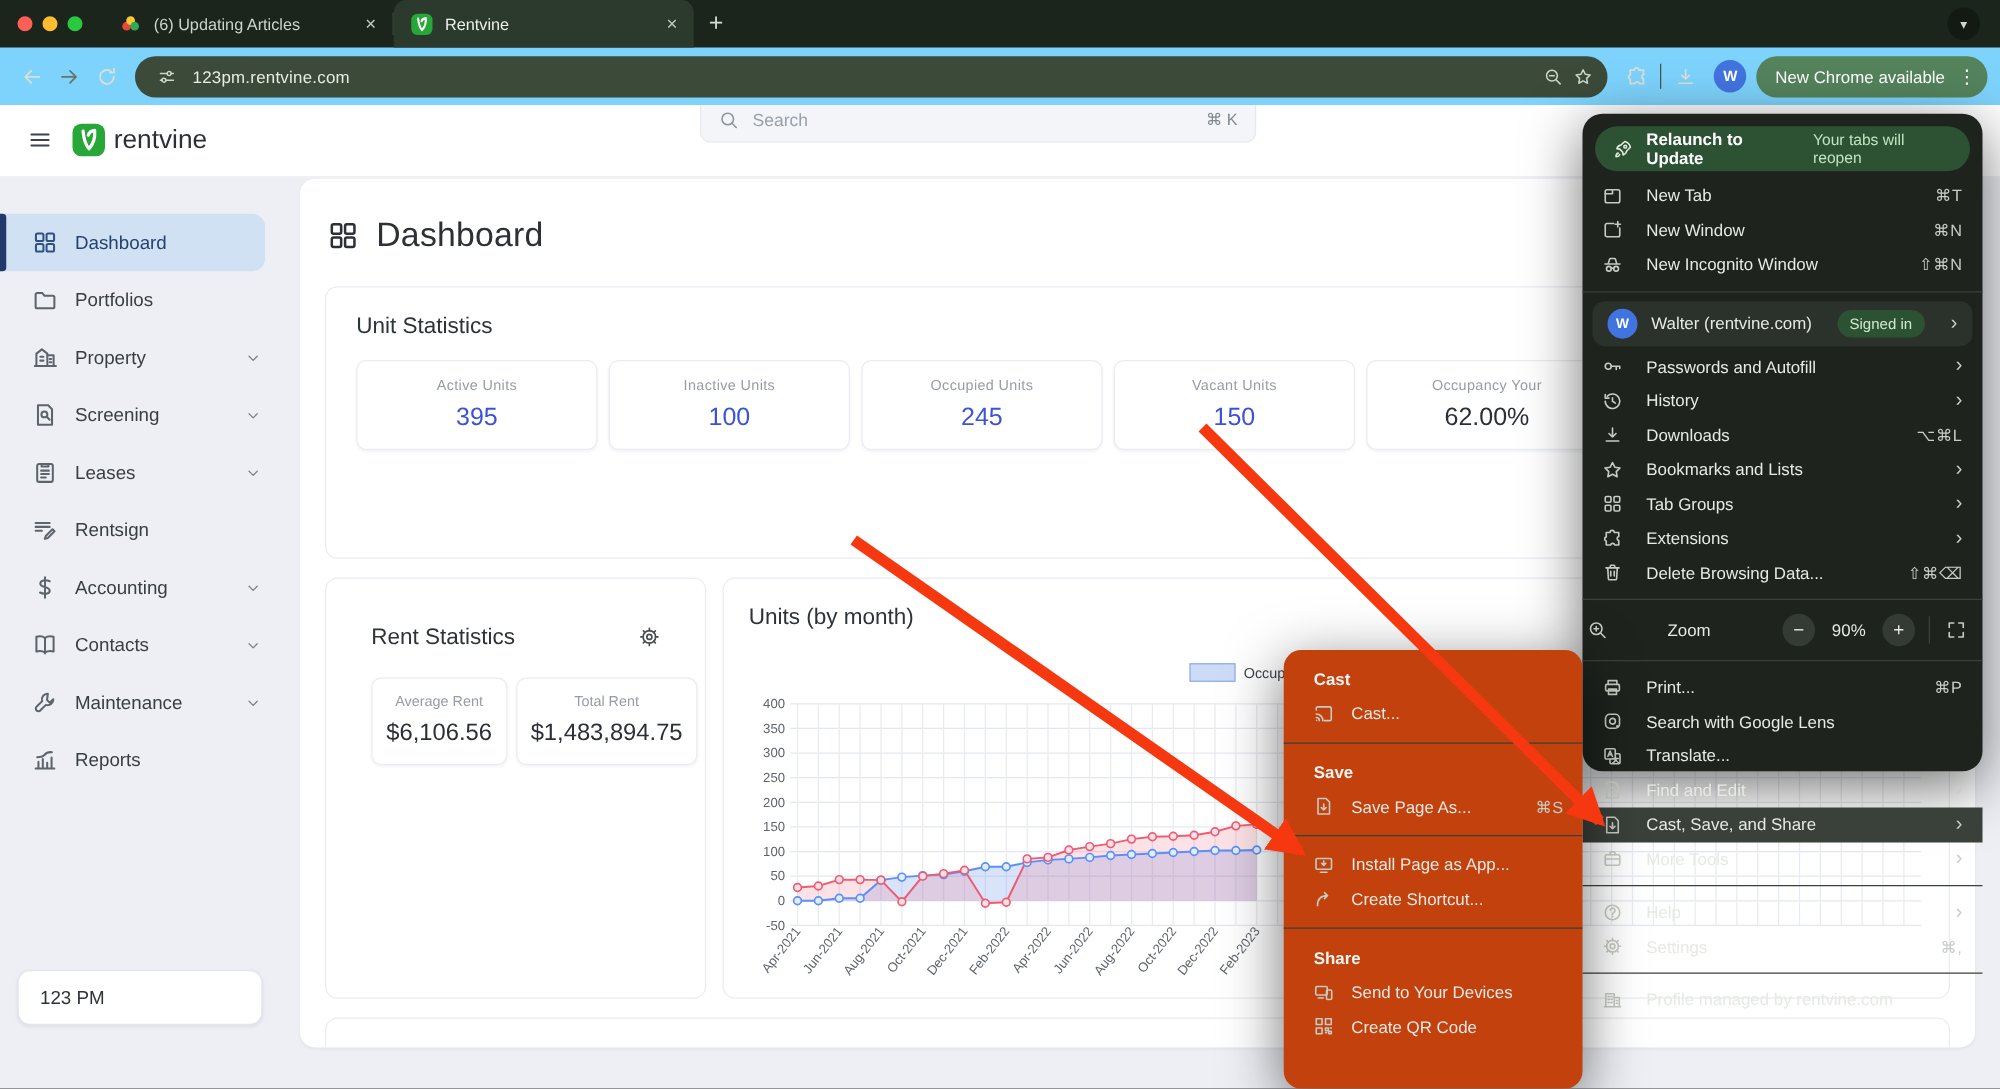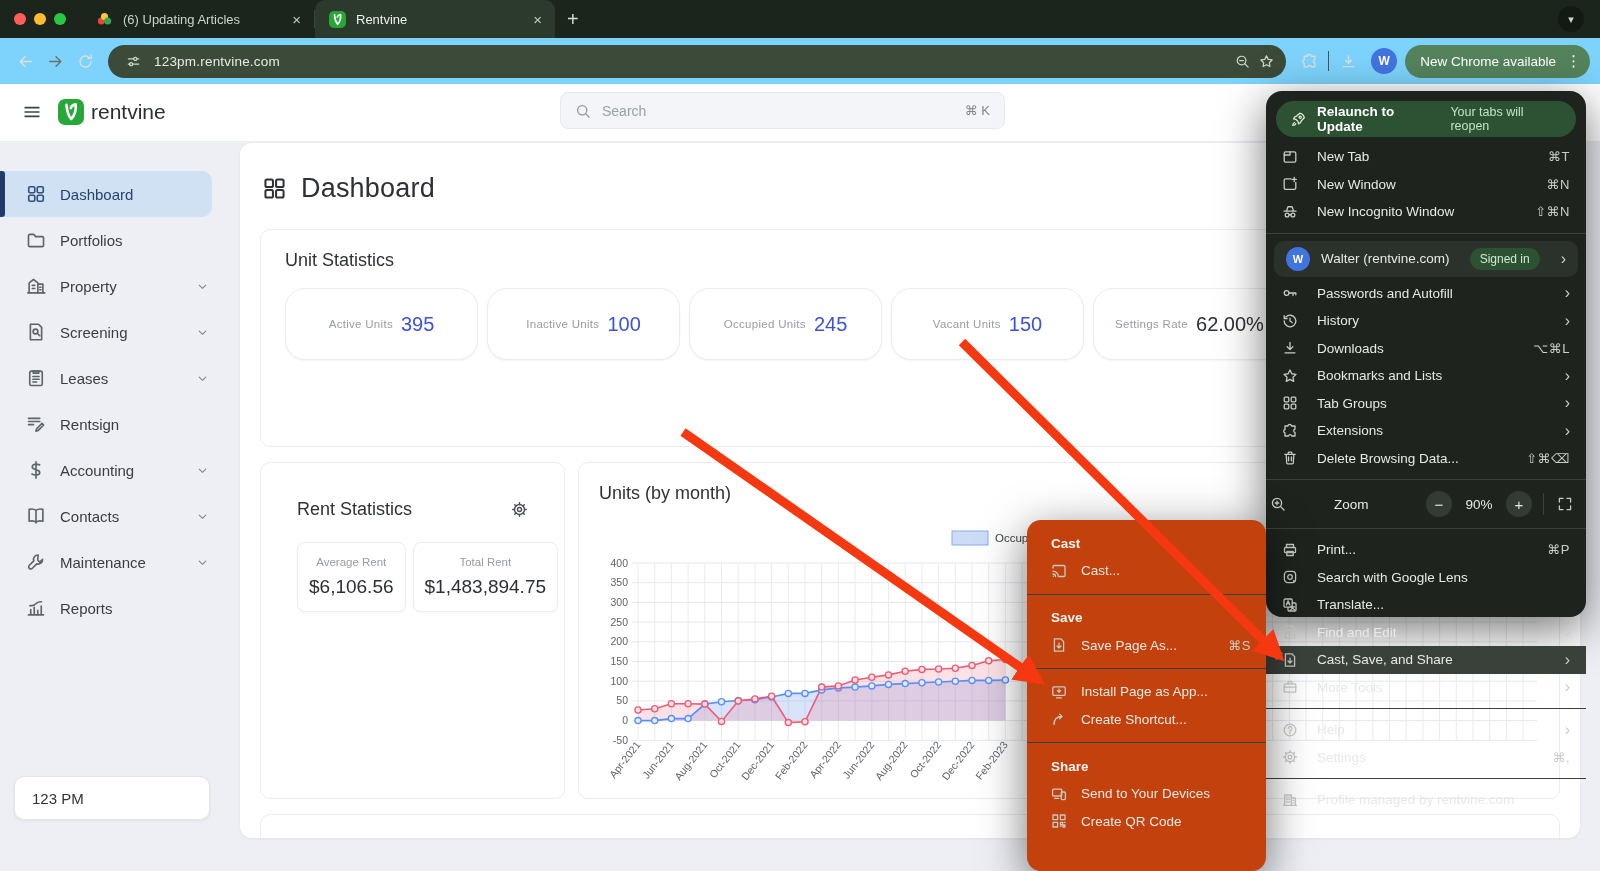--- a/index.html
+++ b/index.html
@@ -30,21 +30,21 @@
   .url-text{font-size:13.5px;margin-left:9px;flex:1;letter-spacing:.2px;}
   .avatar{width:26px;height:26px;border-radius:50%;background:#4274e0;color:#fff;font-size:12px;font-weight:700;display:flex;align-items:center;justify-content:center;margin:0 8px;flex:none;}
   .chrome-pill{height:33px;border-radius:17px;background:#54835c;color:#fff;display:flex;align-items:center;gap:10px;padding:0 9px 0 15px;font-size:13.5px;flex:none;}
   .pill-dots{font-size:15px;}
   
   .appheader{position:absolute;top:84px;left:0;right:0;height:57px;background:#fff;border-bottom:1px solid #e9ecf0;z-index:1;}
   .hamburger{position:absolute;left:22px;top:18px;width:20px;height:20px;color:#3e444b;}
   .brand{position:absolute;left:58px;top:15px;display:flex;align-items:center;gap:7px;}
   .brand-mark{width:26px;height:26px;border-radius:7px;background:#27a737;}
   .brand-text{font-size:21px;color:#2b3036;font-weight:500;}
-  .searchbar{position:absolute;left:560px;top:92px;width:445px;height:37px;background:#f3f5f8;border:1px solid #e6e9ee;border-radius:8px;display:flex;align-items:center;padding:0 14px;box-sizing:border-box;z-index:1;}
+  .searchbar{position:absolute;left:560px;top:77px;width:445px;height:37px;background:#f3f5f8;border:1px solid #e6e9ee;border-radius:8px;display:flex;align-items:center;padding:0 14px;box-sizing:border-box;z-index:1;}
   .sb-ic{width:16px;height:16px;color:#8e96a0;}
   .sb-ph{font-size:14px;color:#99a0aa;margin-left:11px;flex:1;}
   .sb-k{font-size:13px;color:#80878f;}
   
   .sidebar{position:absolute;top:141px;left:0;width:225px;bottom:0;padding-top:30px;box-sizing:border-box;}
   .side-item{height:46px;display:flex;align-items:center;padding:0 16px 0 26px;color:#393e45;font-size:15px;position:relative;cursor:default;}
   .si-icon{width:20px;height:20px;color:#5d646c;margin-right:14px;flex:none;}
   .si-label{flex:1;}
   .si-chev{width:13px;height:13px;color:#7c848d;}
   .side-item.active{background:#cfe1f3;width:212px;border-radius:0 10px 10px 0;color:#27426f;box-sizing:border-box;}
@@ -53,21 +53,21 @@
   .side-footer{position:absolute;left:14px;bottom:51px;width:196px;height:44px;background:#fff;border:1px solid #e1e5ec;border-radius:10px;display:flex;align-items:center;padding-left:17px;font-size:15px;color:#2f343a;box-shadow:0 1px 3px rgba(25,35,65,.07);box-sizing:border-box;}
   
   .main-card{position:absolute;left:240px;top:143px;right:20px;bottom:33px;background:#fff;border-radius:12px;box-shadow:0 1px 3px rgba(25,35,65,.06);overflow:hidden;}
   .page-title-row{display:flex;align-items:center;gap:14px;margin:30px 0 0 22px;color:#2d3136;}
   .pt-icon{width:25px;height:25px;}
   .pt-text{font-size:27px;font-weight:500;letter-spacing:.2px;}
   .sec{border:1px solid #e9ecf1;border-radius:10px;}
   .unit-sec{margin:25px 20px 0 20px;padding:20px 24px 86px 24px;}
   .sec-title{font-size:18px;color:#2e3338;font-weight:500;}
   .stat-grid{display:grid;grid-template-columns:repeat(5,193px);gap:9px;margin-top:17px;}
-  .stat-card{background:#fff;border:1px solid #e9ecf1;border-radius:20px;height:72px;display:flex;flex-direction:row;align-items:center;justify-content:center;gap:8px;box-shadow:0 1px 2px rgba(25,35,65,.05);box-sizing:border-box;}
+  .stat-card{background:#fff;border:1px solid #e9ecf1;border-radius:8px;height:72px;display:flex;flex-direction:column;align-items:center;justify-content:center;gap:8px;box-shadow:0 1px 2px rgba(25,35,65,.05);box-sizing:border-box;}
   .stat-label{font-size:11.5px;color:#969ca7;letter-spacing:.3px;}
   .stat-value{font-size:20px;color:#3d52d6;font-weight:500;}
   .stat-value.dark{color:#2b2f36;}
   .row2{display:flex;gap:13px;margin:15px 20px 0 20px;}
   .rent-card{width:305px;height:337px;padding:36px;box-sizing:border-box;flex:none;}
   .card-head{display:flex;align-items:center;justify-content:space-between;}
   .gear-btn{width:17px;height:17px;color:#4a4f55;}
   .rent-grid{display:flex;gap:7px;margin-top:22px;}
   .rent-box{border:1px solid #e9ecf1;border-radius:8px;padding:13px 11px;display:flex;flex-direction:column;align-items:center;gap:8px;box-shadow:0 1px 2px rgba(25,35,65,.05);}
   .rent-label{font-size:11.5px;color:#969ca7;}
@@ -398,21 +398,21 @@
   </div>
           <div class="stat-card">
     <span class="stat-label">Occupied Units</span>
     <span class="stat-value ">245</span>
   </div>
           <div class="stat-card">
     <span class="stat-label">Vacant Units</span>
     <span class="stat-value ">150</span>
   </div>
           <div class="stat-card">
-    <span class="stat-label">Settings Rate</span>
+    <span class="stat-label">Occupancy Your</span>
     <span class="stat-value dark">62.00%</span>
   </div>
         </div>
     </div>
     <div class="row2">
       <div class="sec rent-card">
         <div class="card-head">
           <span class="sec-title">Rent Statistics</span>
           <span class="gear-btn">
               <svg viewBox="0 0 16 16" width="100%" height="100%" fill="none" stroke="currentColor" stroke-width="1.3" stroke-linecap="round" stroke-linejoin="round">

